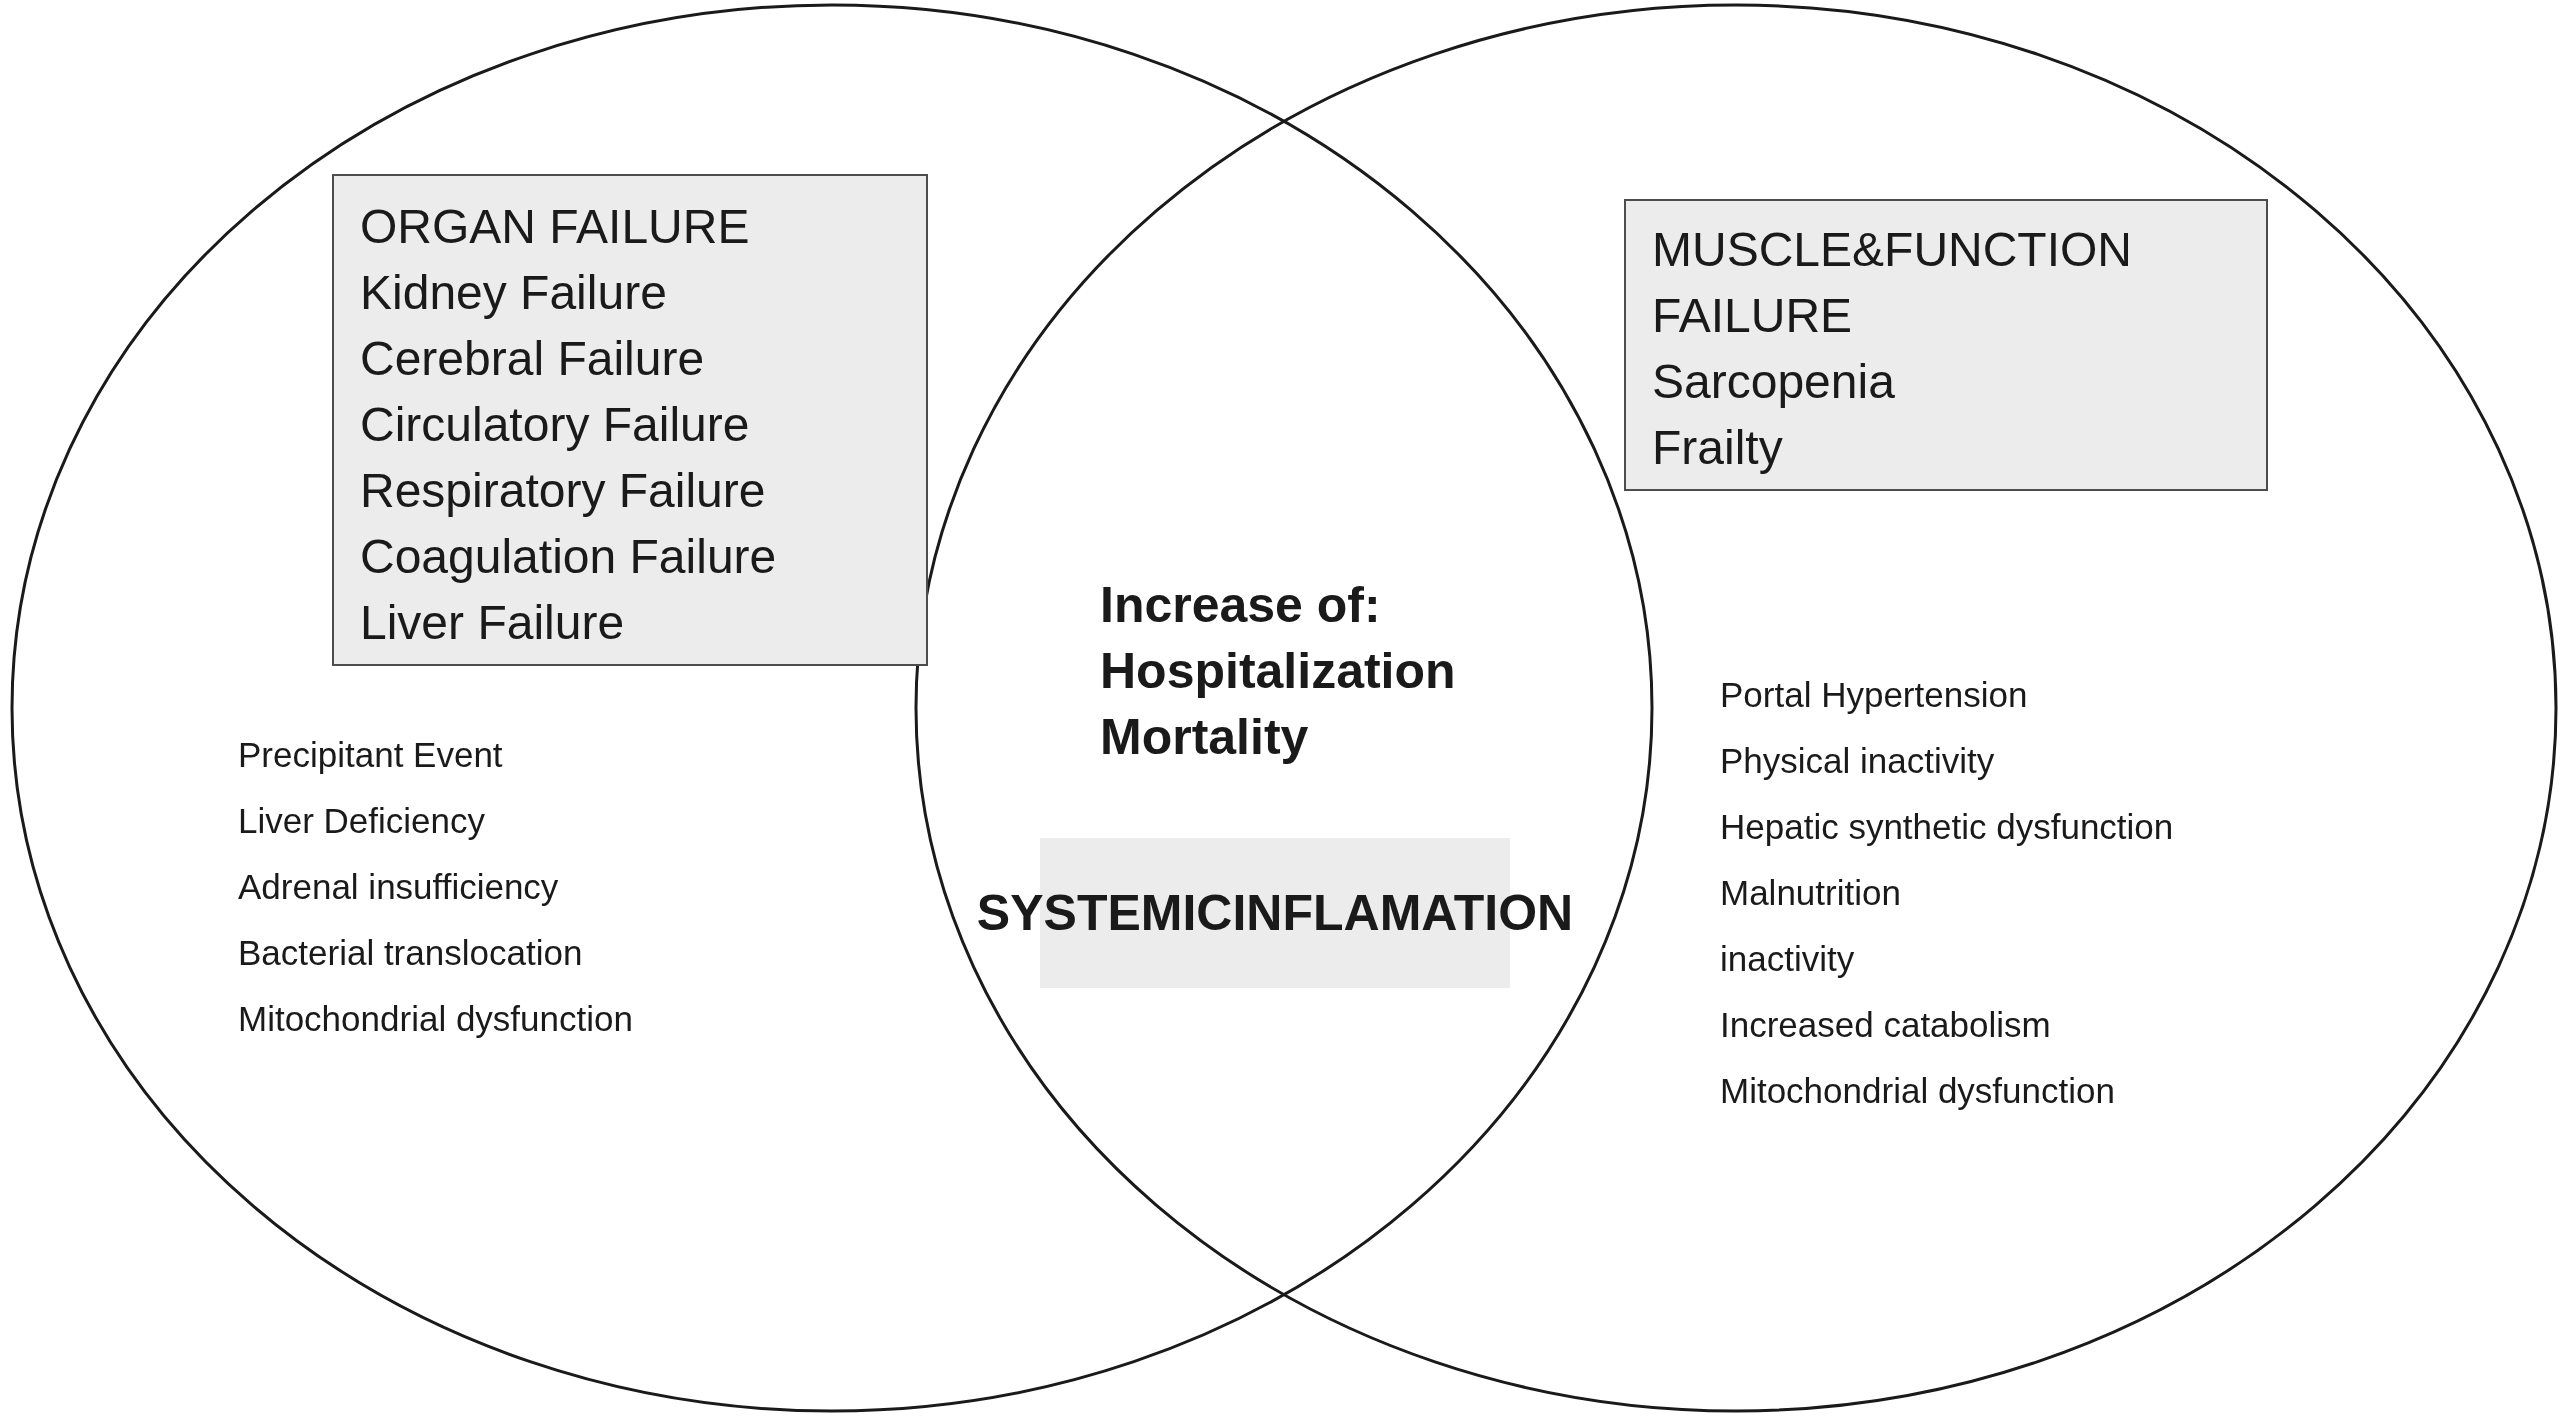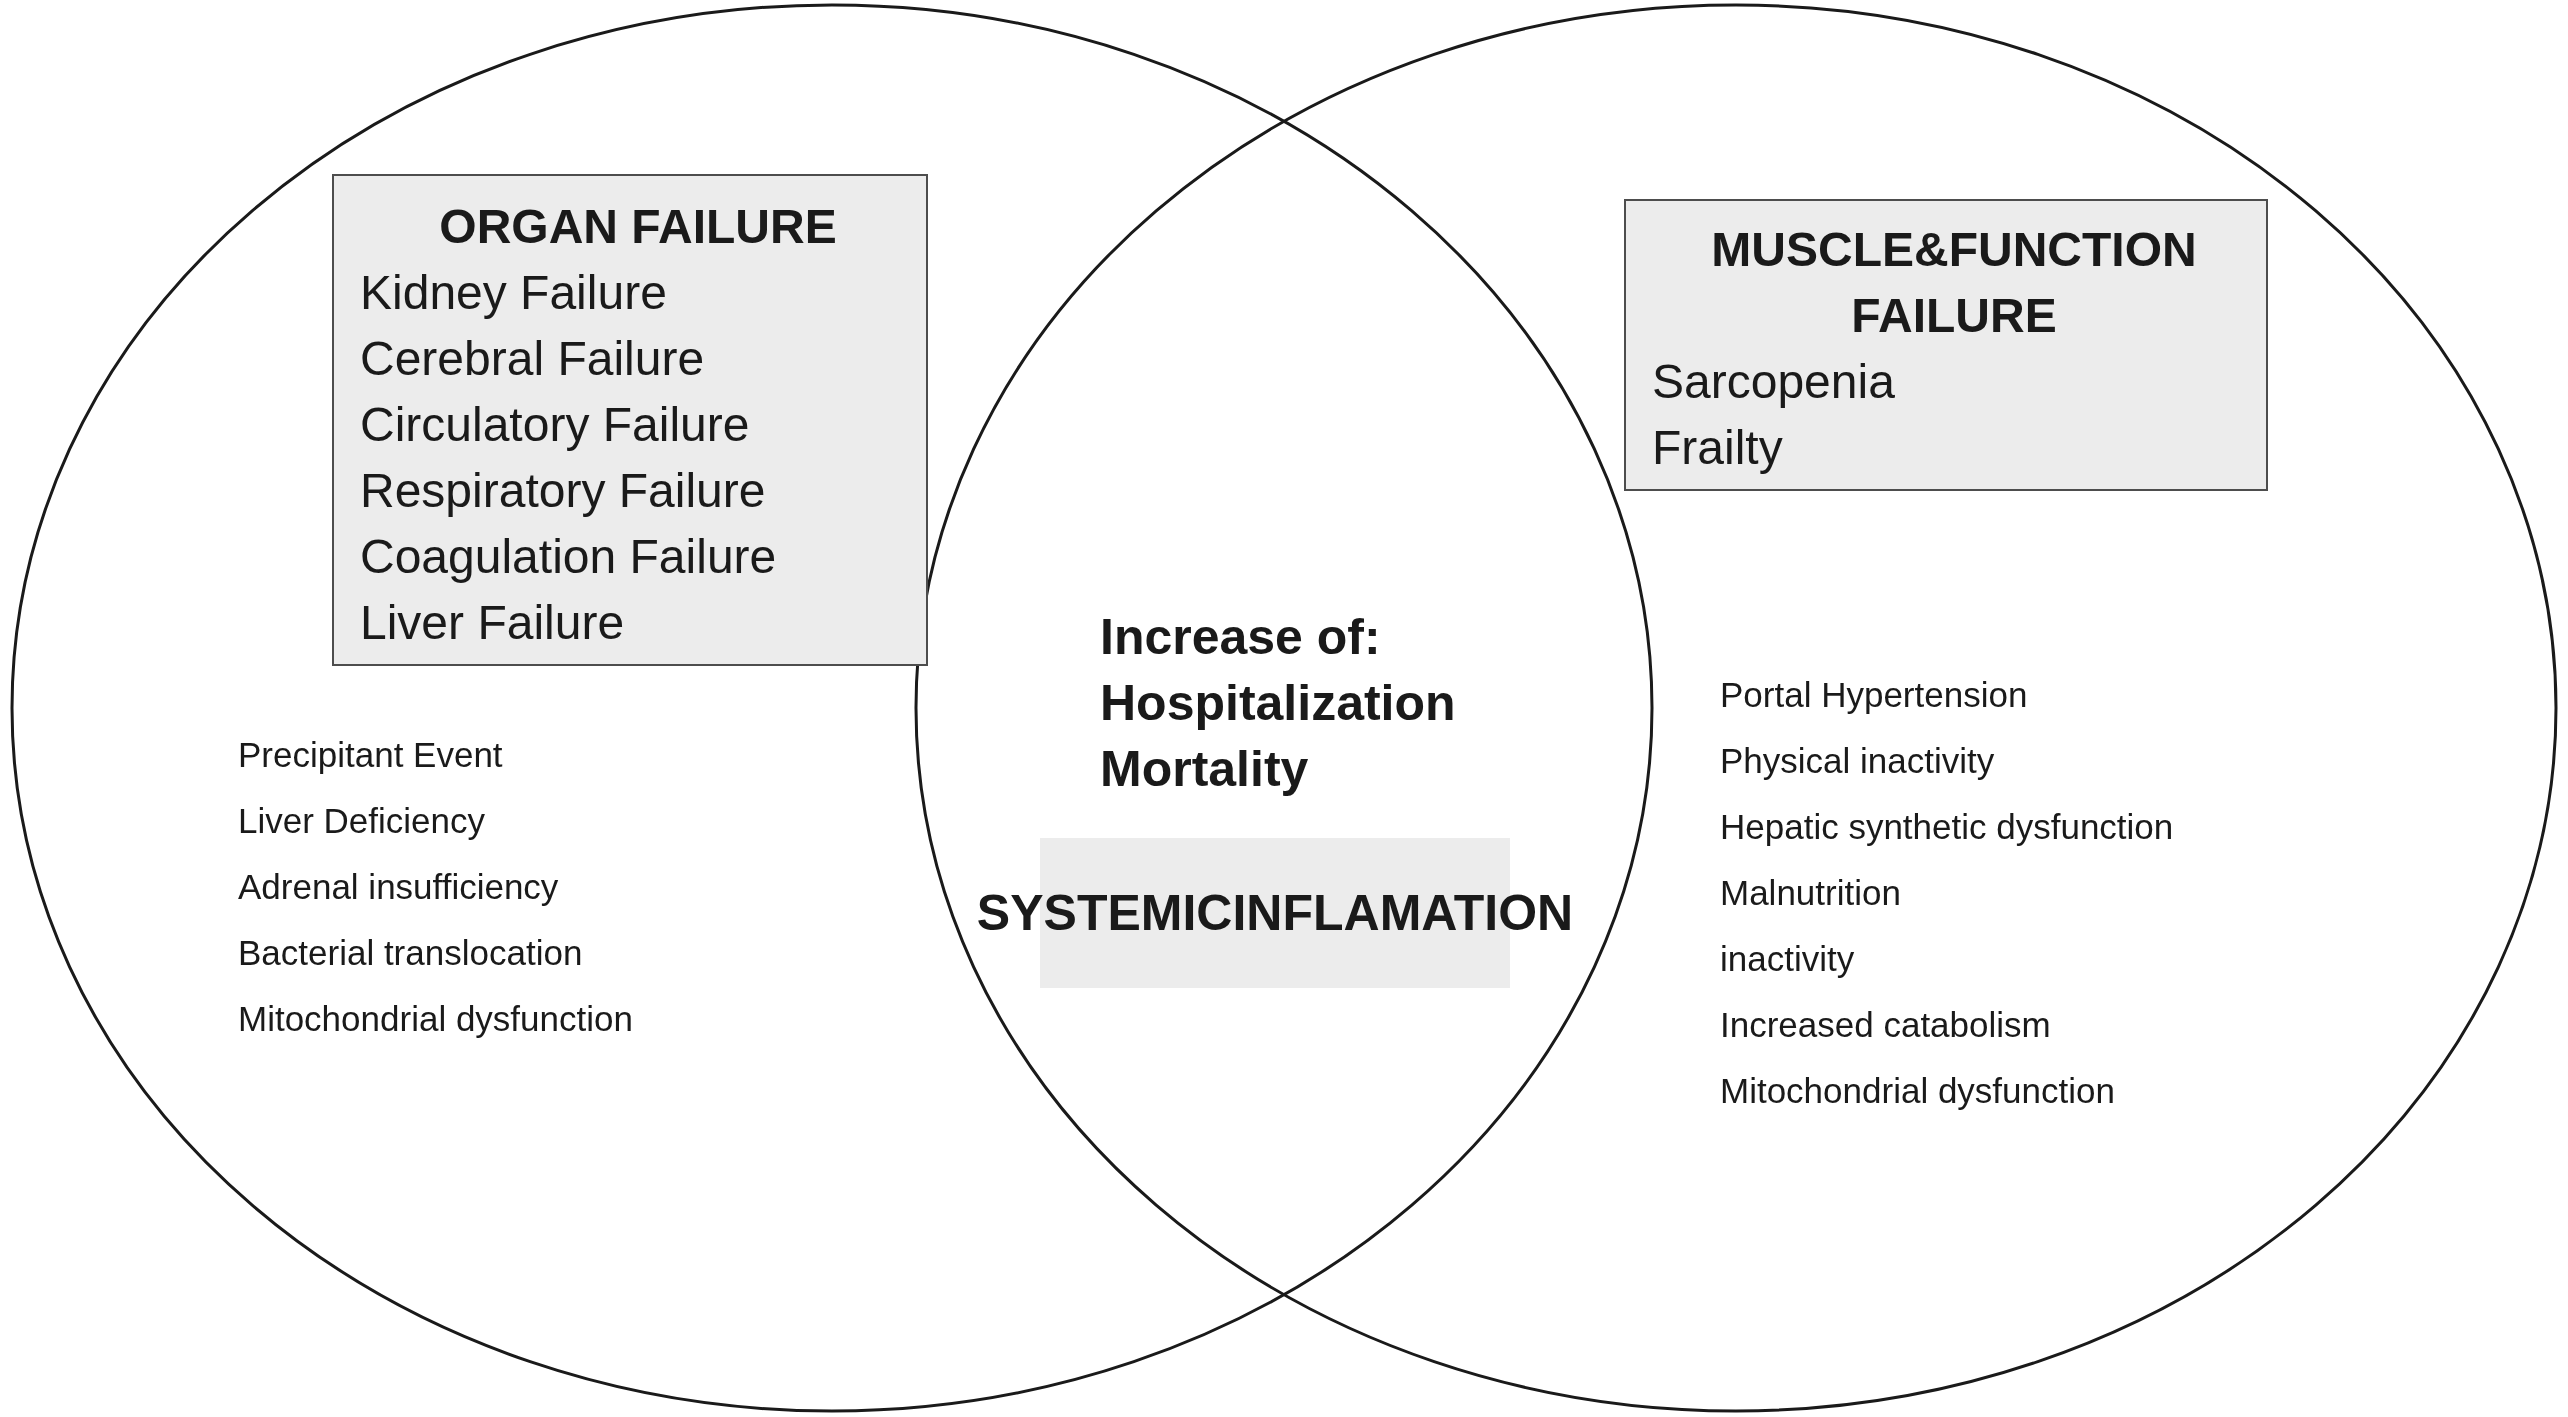--- a/index.html
+++ b/index.html
@@ -24,35 +24,34 @@
     width: 596px; height: 492px;
     padding: 18px 10px 0 26px;
     font-size: 48px; line-height: 66px;
   }
   .muscle-box {
     left: 1624px; top: 173px;
     width: 644px; height: 292px;
     padding: 16px 10px 0 26px;
     font-size: 48px; line-height: 66px; margin-top: 26px;
   }
-  .bold { font-weight: bold; text-align: center; }
+  .bold { font-weight: normal; }
   .list {
     position: absolute;
     font-size: 35px; line-height: 66px;
     white-space: nowrap;
   }
   .left-list  { left: 238px;  top: 722px; }
   .right-list { left: 1720px; top: 662px; }
   .center-increase {
     position: absolute;
     left: 1100px; top: 572px;
     font-size: 50px; line-height: 66px;
     font-weight: bold;
     white-space: nowrap;
-    margin-top: 32px;
   }
   .systemic-box {
     position: absolute;
     left: 1040px; top: 838px;
     width: 470px; height: 150px;
     background: #ececec;
     display: flex;
     align-items: center;
     justify-content: center;
     font-size: 50px; line-height: 70px;

